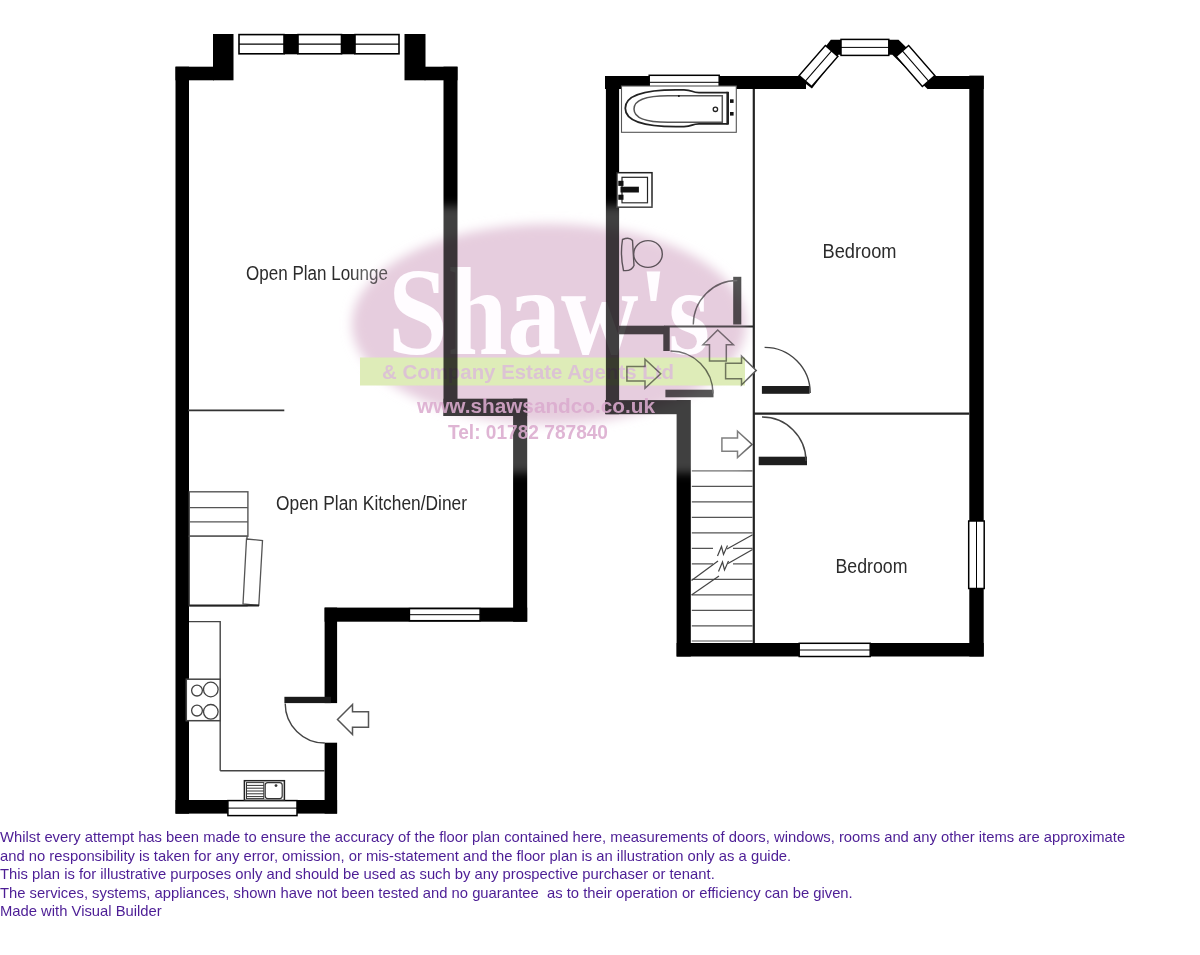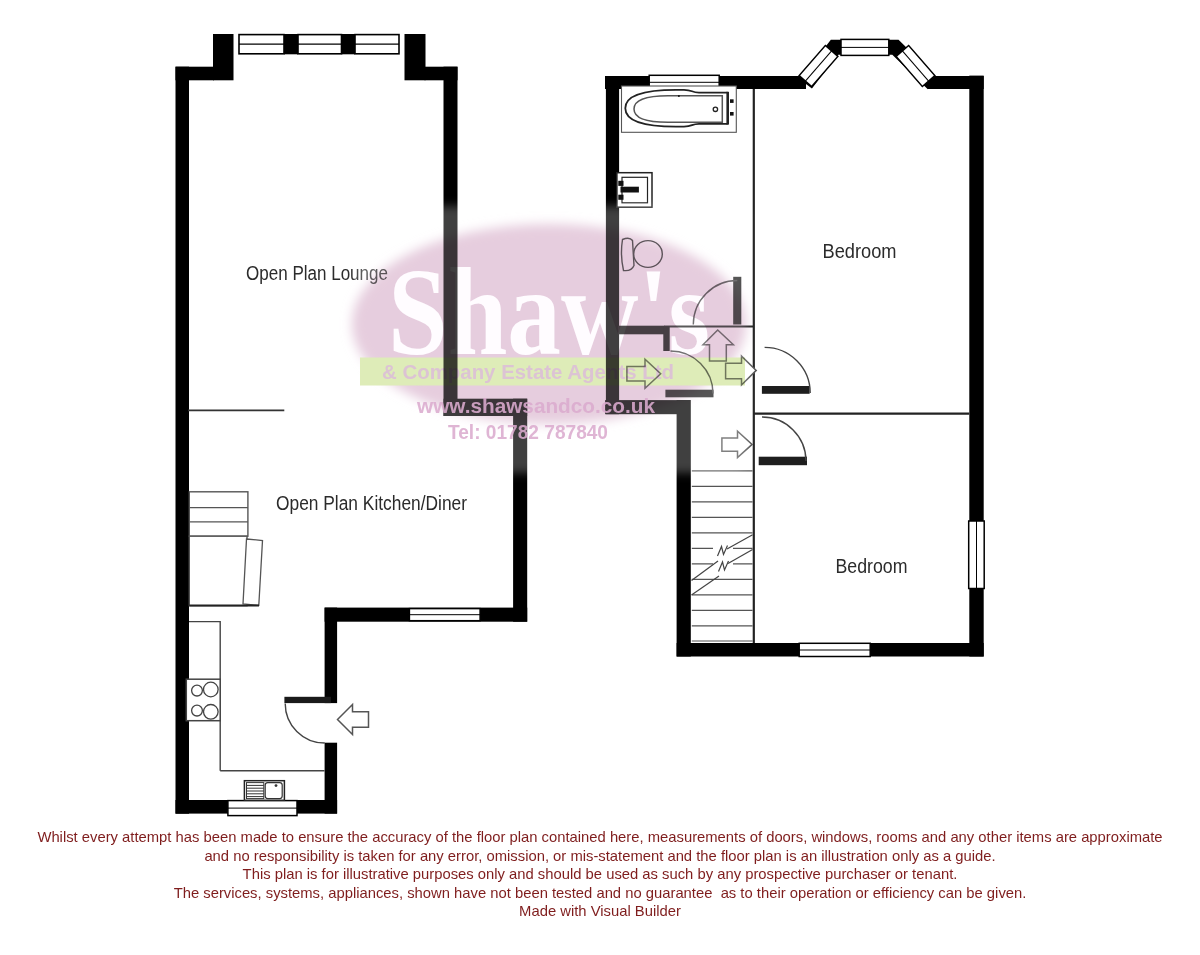--- a/index.html
+++ b/index.html
@@ -1,18 +1,18 @@
 <!DOCTYPE html>
 <html><head>
 <meta charset="utf-8">
 <style>
 html,body{margin:0;padding:0;background:#fff;width:1200px;height:955px;overflow:hidden;}
 body{font-family:"Liberation Sans", sans-serif;}
 #plan{position:absolute;left:0;top:0;}
-#footer{position:absolute;left:0;top:828px;width:1200px;text-align:center;font-size:14.8px;line-height:18.6px;color:#7f1d1d;font-family:"Liberation Sans", sans-serif;}
+#footer{position:absolute;left:0;top:828px;width:1200px;text-align:left;font-size:14.8px;line-height:18.6px;color:#4c1d95;font-family:"Liberation Sans", sans-serif;}
 </style>
 </head>
 <body>
 <svg id="plan" width="1200" height="955" viewBox="0 0 1200 955">
 
 <rect x="189" y="80.3" width="254" height="330" fill="#ffffff"></rect>
 
 <rect x="189" y="410.4" width="324" height="390" fill="none" stroke="none"></rect>
 
 <rect x="175.5" y="66.7" width="13.5" height="747" fill="#000000"></rect>

